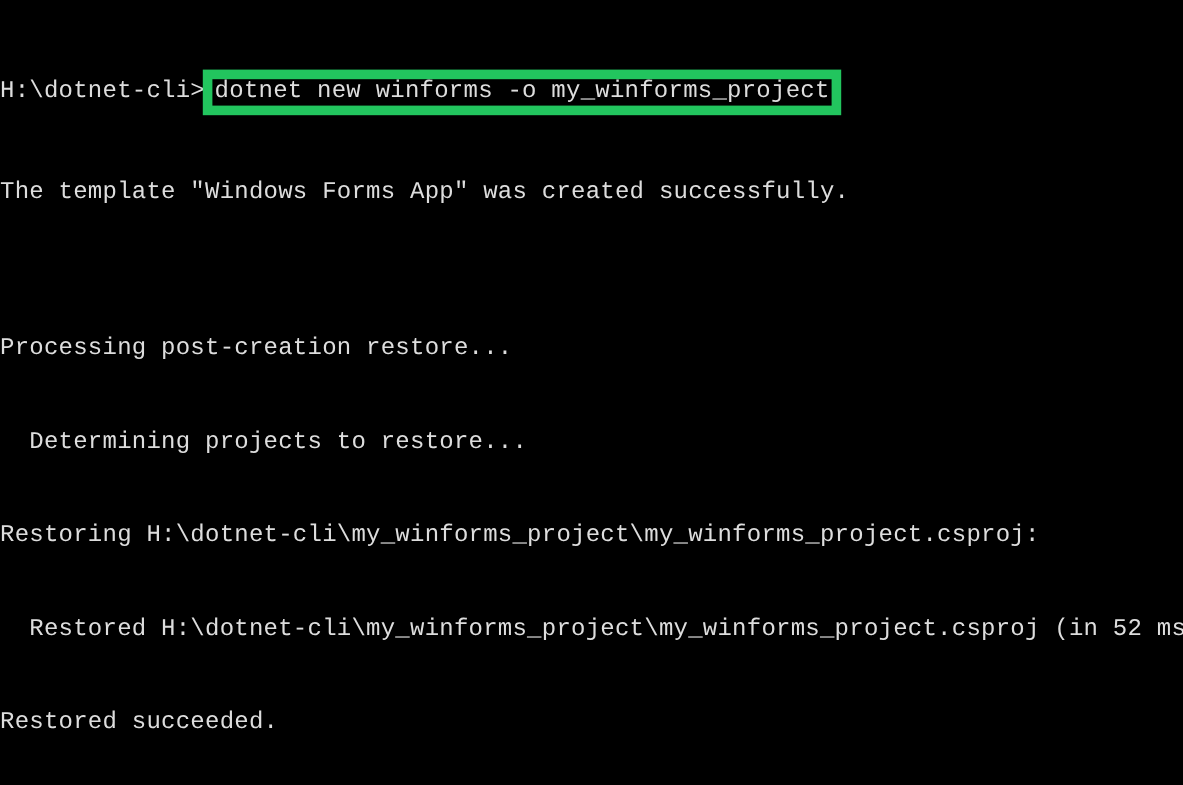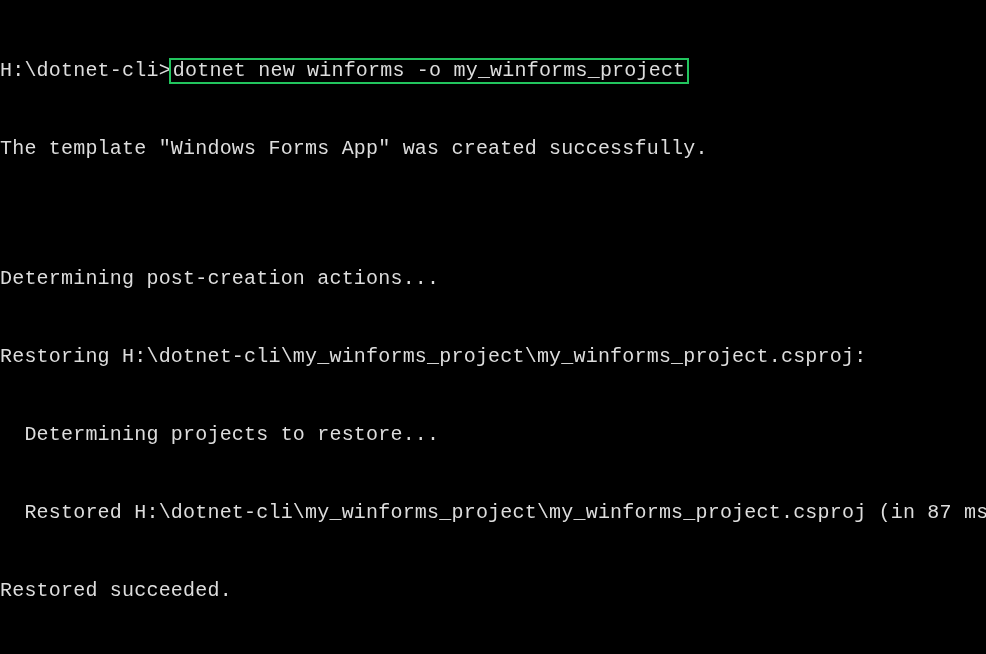--- a/index.html
+++ b/index.html
@@ -16,36 +16,36 @@
     font-size: 20px;
     line-height: 26px;
     background: #000;
     color: #ddd;
     padding: 6px 0 0 0;
     white-space: pre;
     letter-spacing: 0.2px;
   }
   .term-line { white-space: pre; }
   .cmd-highlight {
-    border: 2px solid #22c55e;
+    border: 8px solid #22c55e;
     padding: 0 2px;
     display: inline-block;
     line-height: 22px;
     margin-left: -2px;
   }
 </style>
 </head>
 <body>
 
 <div class="terminal">
   <div class="term-line"><span>H:\dotnet-cli&gt;</span><span class="cmd-highlight">dotnet new winforms -o my_winforms_project</span></div>
   <div class="term-line">The template "Windows Forms App" was created successfully.</div>
   <div class="term-line"></div>
-  <div class="term-line">Determining post-creation actions...</div>
+  <div class="term-line">Processing post-creation restore...</div>
+  <div class="term-line">  Determining projects to restore...</div>
   <div class="term-line">Restoring H:\dotnet-cli\my_winforms_project\my_winforms_project.csproj:</div>
-  <div class="term-line">  Determining projects to restore...</div>
-  <div class="term-line">  Restored H:\dotnet-cli\my_winforms_project\my_winforms_project.csproj (in 87 ms</div>
+  <div class="term-line">  Restored H:\dotnet-cli\my_winforms_project\my_winforms_project.csproj (in 52 ms</div>
   <div class="term-line">Restored succeeded.</div>
   <div class="term-line"></div>
   <div class="term-line"></div>
   
   
 </div>
 
 </body></html>

